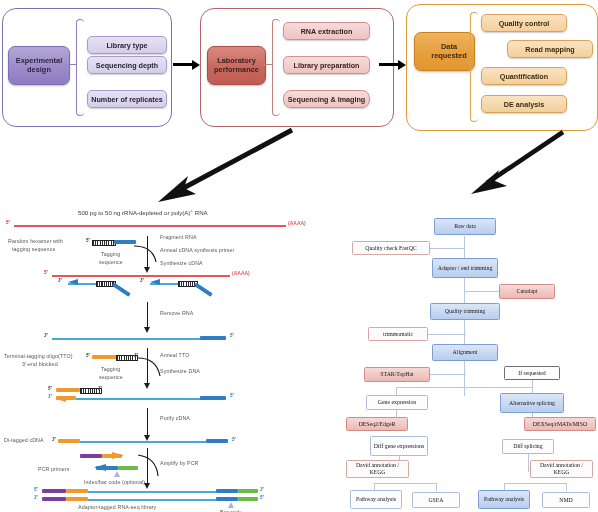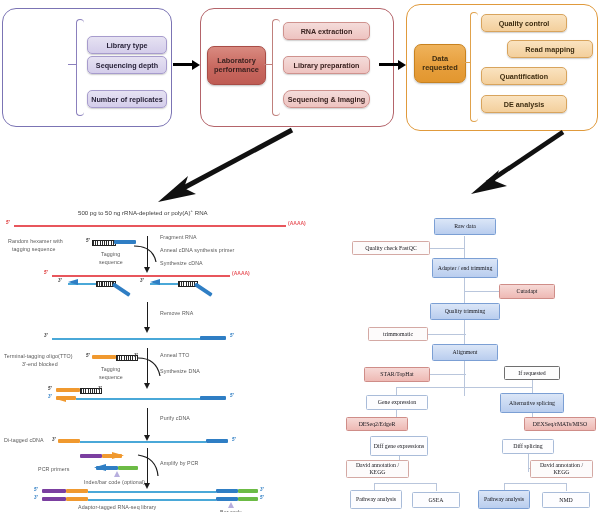--- a/index.html
+++ b/index.html
@@ -21,23 +21,23 @@
     justify-content:center;text-align:center;line-height:1.15;
     font-size:7.4px;font-weight:700;color:#3a3340;
     box-shadow:0 1px 2px rgba(0,0,0,.25);
   }
   .hub-purple{left:8px;top:46px;width:60px;height:37px;
     background:linear-gradient(180deg,#b3a7d6 0%,#9a8bc9 55%,#8e7dc2 100%);
     border:1px solid #7d6eb2;color:#2e2740;}
   .hub-red{left:207px;top:46px;width:57px;height:37px;
     background:linear-gradient(180deg,#d98a80 0%,#c8685f 55%,#bf5c54 100%);
     border:1px solid #a84d47;color:#3c2220;}
-  .hub-orange{left:414px;top:44px;width:50px;height:37px;
+  .hub-orange{left:414px;top:32px;width:50px;height:37px;
     background:linear-gradient(180deg,#efb35c 0%,#e79f3d 55%,#e2972f 100%);
-    border:1px solid #c8821f;color:#3e2c10;}
+    border:1px solid #c8821f;color:#3e2c10;padding-left:9px;}
 
   .leaf{
     position:absolute;border-radius:5px;display:flex;align-items:center;
     justify-content:center;text-align:center;font-size:7.2px;font-weight:600;
     box-shadow:0 1px 1.5px rgba(0,0,0,.2);
   }
   .leaf-purple{background:linear-gradient(180deg,#e6e2f2 0%,#d4cdea 100%);
     border:1px solid #a79ccd;color:#29233a;}
   .leaf-red{background:linear-gradient(180deg,#f4dcda 0%,#eec3c0 100%);
     border:1px solid #cf928e;color:#3a2220;}
@@ -105,20 +105,26 @@
   .ln-h{height:1px;}
   .ln-v{width:1px;}
 </style>
 </head>
 <body>
 
 <div class="stage">
 
   <div class="top-panel panel-purple"></div>
 
+  <div class="hub hub-purple">
+    <span>
+      <span>Experimental</span><br>
+      <span>design</span>
+    </span>
+  </div>
 
   <div class="bracket bk-purple" style="left:76px;top:19px;width:7px;height:95px;"></div>
   <div class="stub" style="left:68px;top:64px;width:9px;background:#8b80bd;"></div>
 
   <div class="leaf leaf-purple" style="left:87px;top:22px;width:78px;height:16px;margin-top:14px;">
     <span>Library type</span>
   </div>
   <div class="leaf leaf-purple" style="left:87px;top:56px;width:78px;height:16px;">
     <span>Sequencing depth</span>
   </div>

